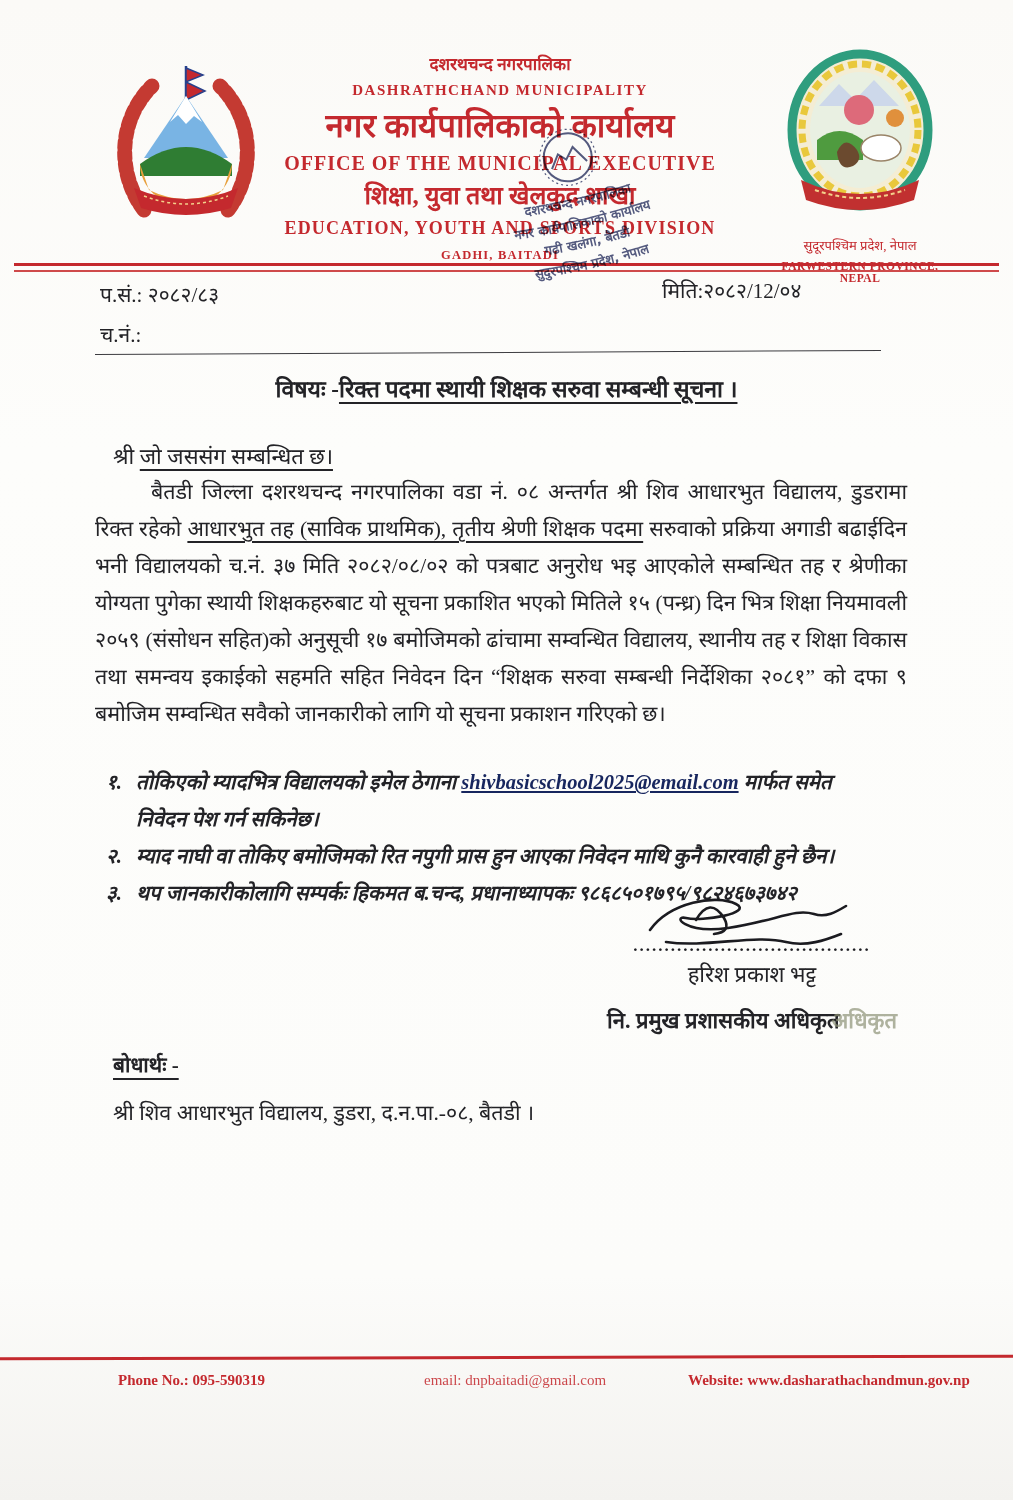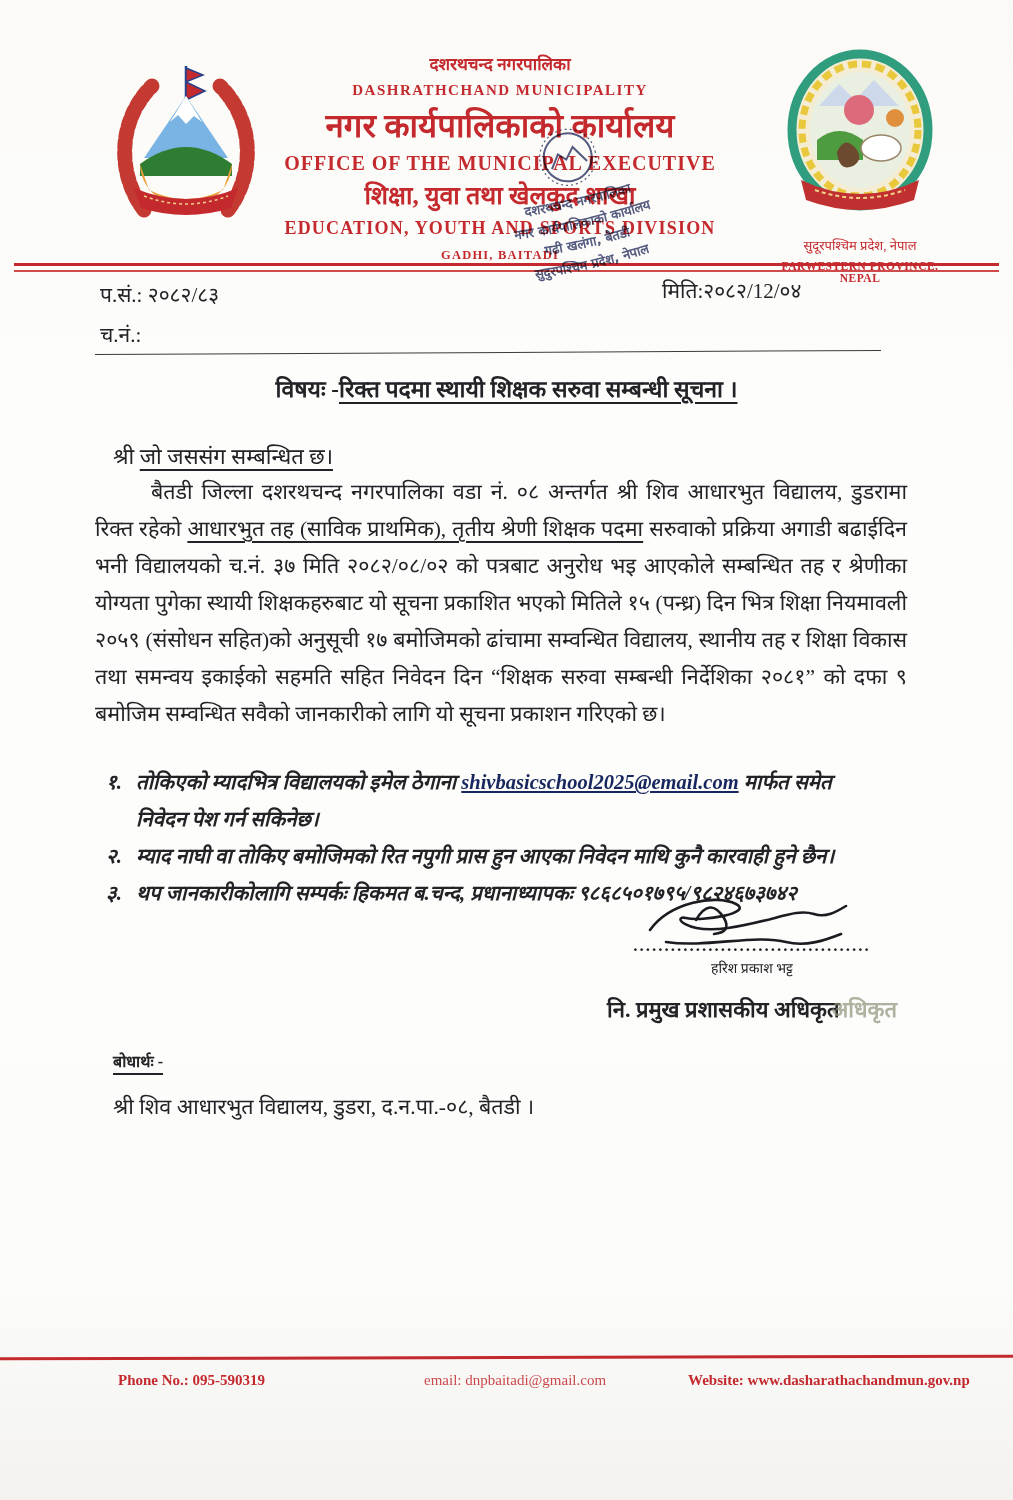--- a/index.html
+++ b/index.html
@@ -47,26 +47,26 @@
   .notes{position:absolute;left:106px;top:764px;width:780px;
          font-style:italic;font-weight:bold;font-size:20.5px;line-height:37px;}
   .note{display:flex;}
   .note-num{width:30px;flex:none;}
   .note-text{flex:1;}
   .email{color:#17265e;text-decoration:underline;font-weight:bold;}
   
   .sig{position:absolute;left:592px;top:936px;width:320px;text-align:center;z-index:4;}
   .sig-scrawl{position:absolute;left:44px;top:-46px;pointer-events:none;}
   .sig-dots{font-size:17px;font-weight:bold;letter-spacing:2px;color:#1d1d22;}
-  .sig-name{font-size:14px;margin-top:2px;}
+  .sig-name{font-size:22px;margin-top:2px;}
   .sig-title{font-size:22px;font-weight:bold;margin-top:16px;white-space:nowrap;}
   .ghost{color:#8e9378;opacity:.7;font-weight:bold;margin-left:-8px;}
   
   .cc{position:absolute;left:113px;top:1050px;width:800px;font-size:21.5px;}
-  .cc-head{font-size:16px;font-weight:bold;text-decoration:underline;
+  .cc-head{font-size:21px;font-weight:bold;text-decoration:underline;
            text-underline-offset:6px;text-decoration-thickness:2px;margin-bottom:16px;}
   .cc-item{line-height:39px;}
   
   .footer-rule{position:absolute;left:0;right:0;top:1356px;border-top:3px solid #c4292e;transform:rotate(-.15deg);}
   .footer{position:absolute;top:1372px;left:0;width:100%;color:#c4292e;font-size:15px;}
   .f-item{position:absolute;white-space:nowrap;font-weight:bold;}
   .f-phone{left:118px;}
   .f-email{left:424px;font-weight:normal;opacity:.85;}
   .f-web{left:688px;}
 </style>

